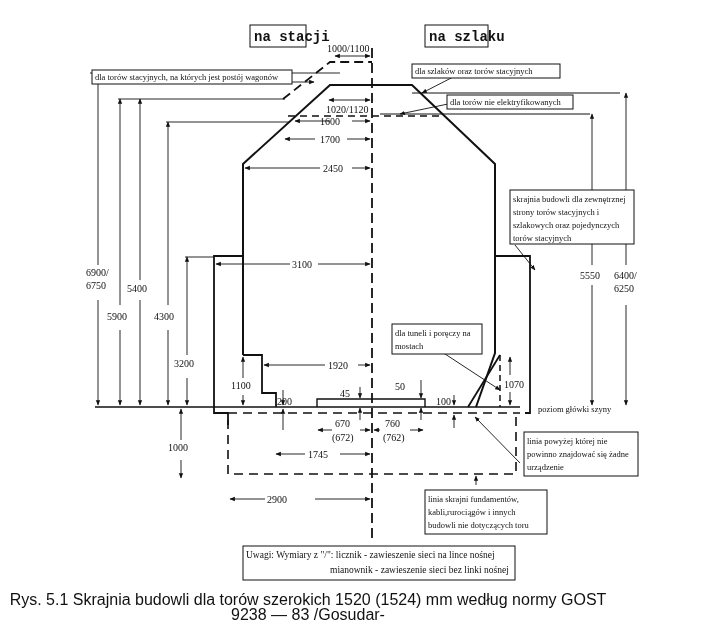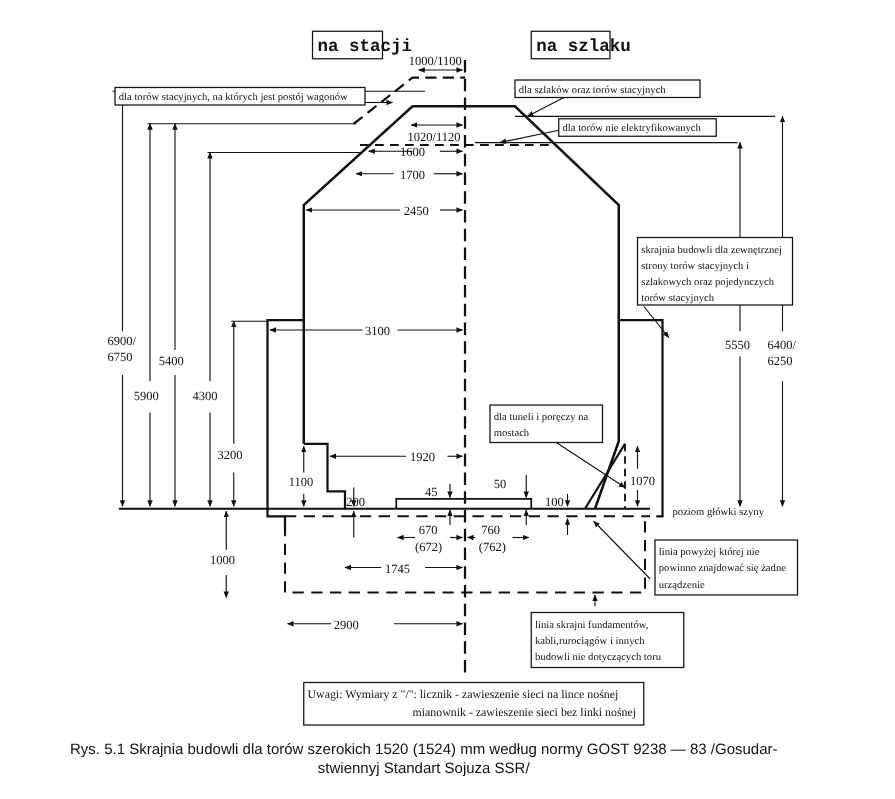--- a/index.html
+++ b/index.html
@@ -3,21 +3,21 @@
 <meta charset="utf-8">
 <style>
   html, body { margin:0; padding:0; background:#ffffff; }
   body { width:716px; height:639px; position:relative; overflow:hidden;
          font-family:"Liberation Serif", serif; color:#111; }
   #diagram { position:absolute; left:0; top:0; width:716px; height:639px; }
   .lbl { font-family:"Liberation Serif", serif; font-size:10px; fill:#111; }
   .box-text { font-family:"Liberation Serif", serif; font-size:8.5px; fill:#111; }
   .head { font-family:"Liberation Mono", monospace; font-size:14px; fill:#111; font-weight:bold; }
   .caption { position:absolute; left:0; width:616px; top:592px; text-align:center;
-             font-family:"Liberation Sans", sans-serif; font-size:12px; line-height:15px; color:#111;margin-left:31px; }
+             font-family:"Liberation Sans", sans-serif; font-size:16px; line-height:15px; color:#111; }
 </style>
 </head>
 <body>
 
 <svg id="diagram" width="716" height="639" viewBox="0 0 716 639">
   <defs>
     <marker id="arr" viewBox="0 0 10 10" refX="9" refY="5" markerWidth="6" markerHeight="6" orient="auto-start-reverse">
       <path d="M0,1 L10,5 L0,9 z" fill="#111"></path>
     </marker>
   </defs>
@@ -202,14 +202,13 @@
 
   <g>
     <rect x="243" y="546" width="272" height="34" fill="#fff" stroke="#111" stroke-width="1"></rect>
     <text class="box-text" x="246" y="558" style="font-size:9.5px">Uwagi: Wymiary z "/": licznik - zawieszenie sieci na lince nośnej</text>
     <text class="box-text" x="330" y="573" style="font-size:9.5px">mianownik - zawieszenie sieci bez linki nośnej</text>
   </g>
 </svg>
 
 <div class="caption">
   <div>Rys. 5.1 Skrajnia budowli dla torów szerokich 1520 (1524) mm według normy GOST 9238 — 83 /Gosudar-</div>
-  <div>stwiennyj Standart Sojuza SSR/</div>
 </div>
 
 </body></html>

